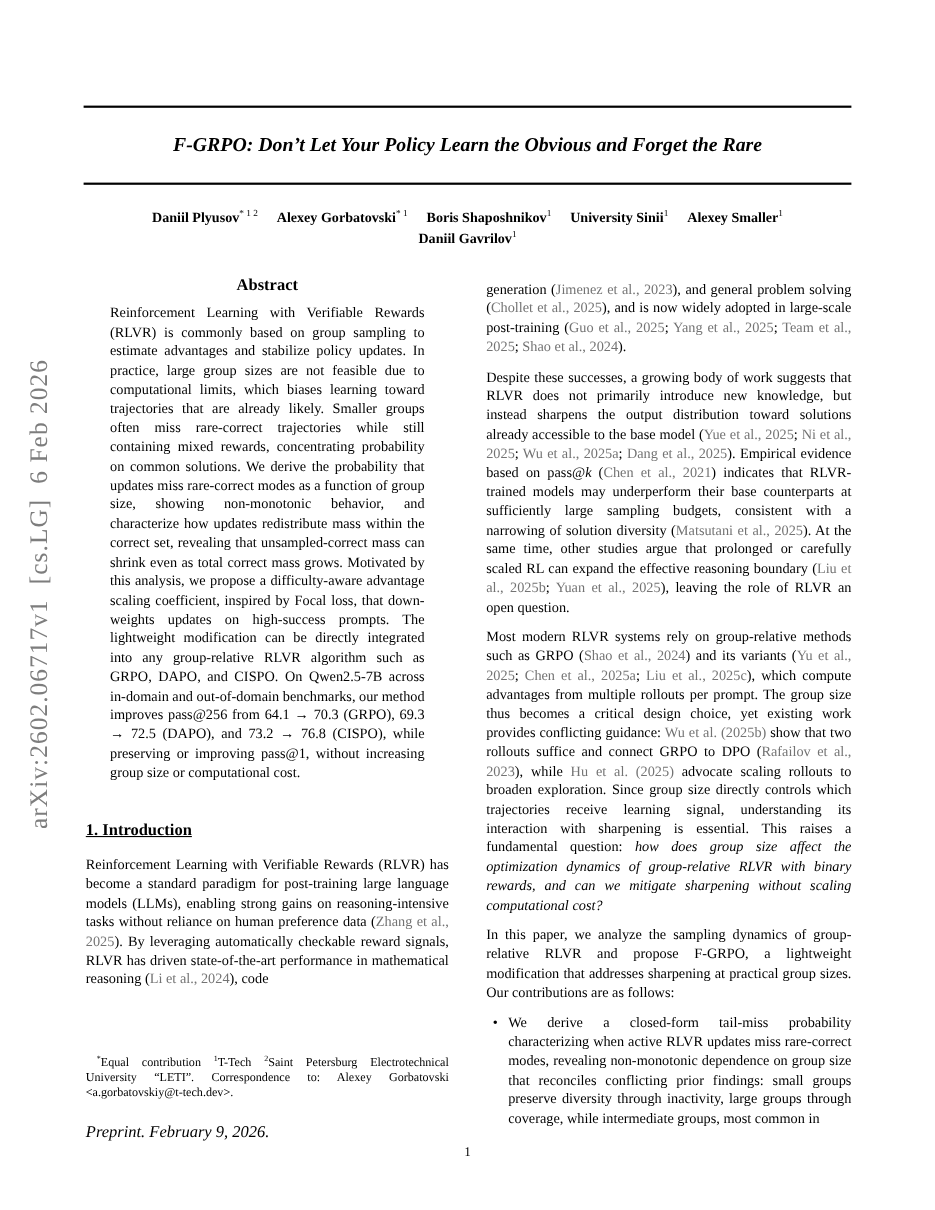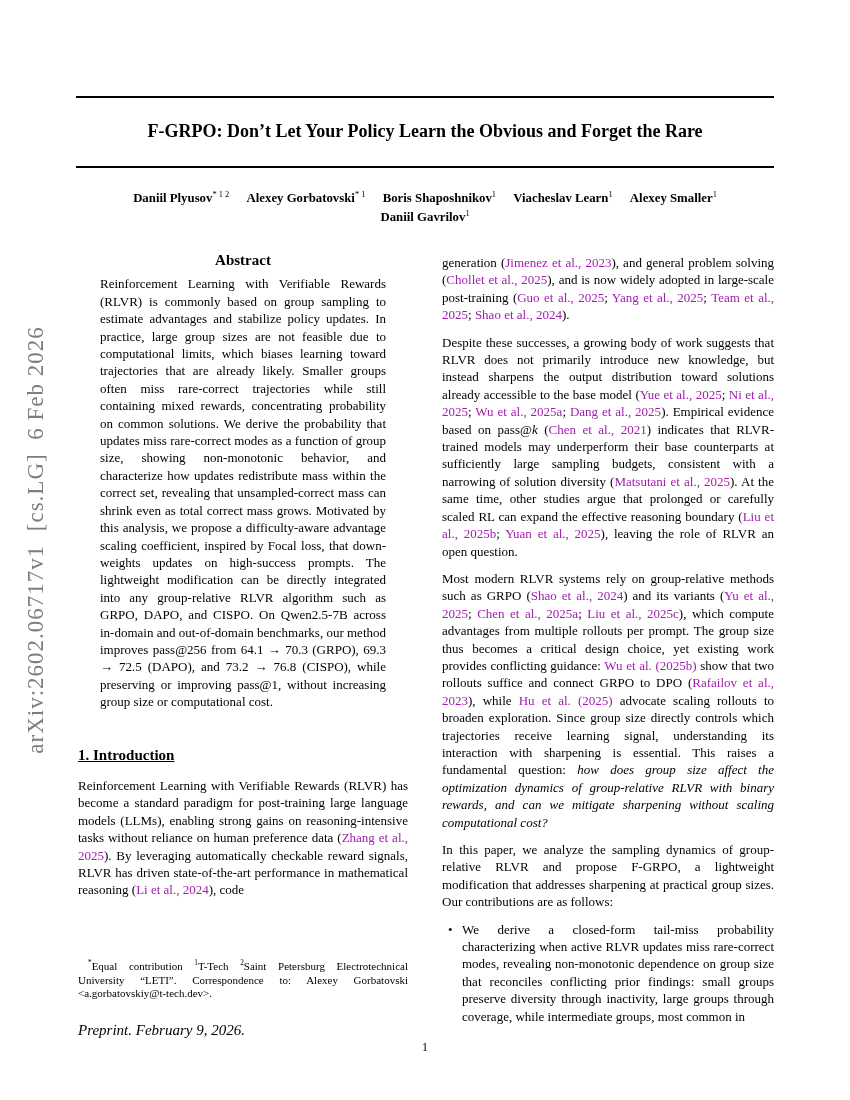--- a/index.html
+++ b/index.html
@@ -33,20 +33,21 @@
   .rule-top { top: 96px; }
   .rule-under-title { top: 166px; }
   .paper-title {
     position: absolute;
     left: 76px;
     width: 698px;
     top: 121px;
     text-align: center;
     font-size: 18px;
     font-weight: bold;
+    font-style: italic;
   }
   .authors {
     position: absolute;
     left: 76px;
     width: 698px;
     top: 189px;
     text-align: center;
     font-weight: bold;
     font-size: 12.8px;
     line-height: 19px;
@@ -76,21 +77,21 @@
   .section-heading {
     font-weight: bold;
     font-size: 15px;
     text-align: left;
     margin: 36px 0 13px 0;
     text-decoration: underline;
   }
   .para { margin: 0 0 10px 0; }
   .para:last-child { margin-bottom: 12px; }
 
-  .seg-cite { color: #a21caf; }
+  .seg-cite { color: #737373; }
   .seg-italic { font-style: italic; }
 
   .bullet-item {
     position: relative;
     padding-left: 16px;
     margin: 4px 0 0 4px;
   }
   .bullet-marker { position: absolute; left: 2px; top: 0; }
 
   .footnote {
@@ -131,21 +132,21 @@
 
   <div class="paper-title">F-GRPO: Don’t Let Your Policy Learn the Obvious and Forget the Rare</div>
 
   <div class="rule rule-under-title"></div>
 
   <div class="authors">
     <div>
       <span class="author"><span>Daniil Plyusov</span><sup>* 1 2</sup></span>
       <span class="author"><span>Alexey Gorbatovski</span><sup>* 1</sup></span>
       <span class="author"><span>Boris Shaposhnikov</span><sup>1</sup></span>
-      <span class="author"><span>Viacheslav Learn</span><sup>1</sup></span>
+      <span class="author"><span>University Sinii</span><sup>1</sup></span>
       <span class="author"><span>Alexey Smaller</span><sup>1</sup></span>
     </div>
     <div>
       <span class="author"><span>Daniil Gavrilov</span><sup>1</sup></span>
     </div>
   </div>
 
   <div class="col col-left">
     <div class="abstract-heading">Abstract</div>
     <div class="abstract-body">Reinforcement Learning with Verifiable Rewards (RLVR) is commonly based on group sampling to estimate advantages and stabilize policy updates. In practice, large group sizes are not feasible due to computational limits, which biases learning toward trajectories that are already likely. Smaller groups often miss rare-correct trajectories while still containing mixed rewards, concentrating probability on common solutions. We derive the probability that updates miss rare-correct modes as a function of group size, showing non-monotonic behavior, and characterize how updates redistribute mass within the correct set, revealing that unsampled-correct mass can shrink even as total correct mass grows. Motivated by this analysis, we propose a difficulty-aware advantage scaling coefficient, inspired by Focal loss, that down-weights updates on high-success prompts. The lightweight modification can be directly integrated into any group-relative RLVR algorithm such as GRPO, DAPO, and CISPO. On Qwen2.5-7B across in-domain and out-of-domain benchmarks, our method improves pass@256 from 64.1 → 70.3 (GRPO), 69.3 → 72.5 (DAPO), and 73.2 → 76.8 (CISPO), while preserving or improving pass@1, without increasing group size or computational cost.</div>

